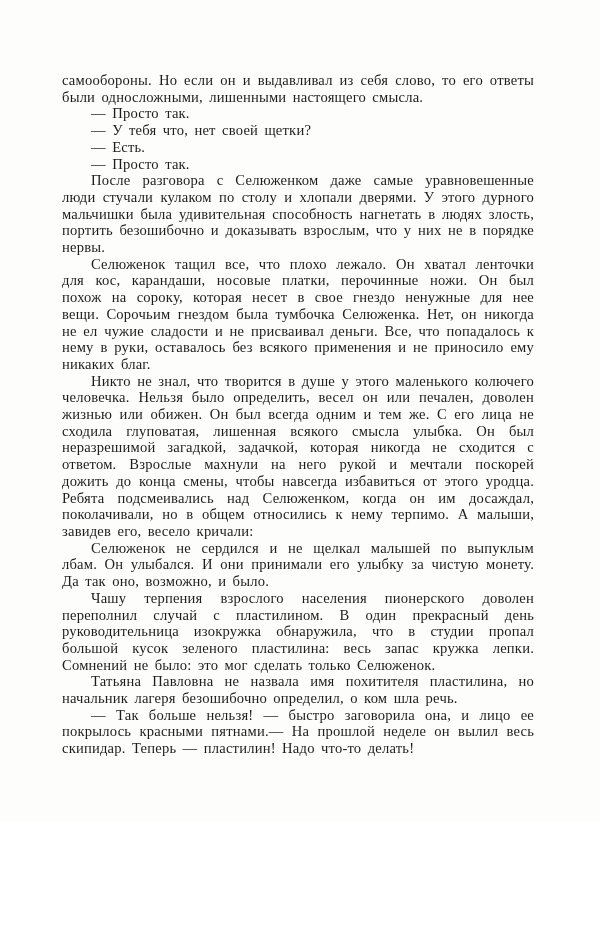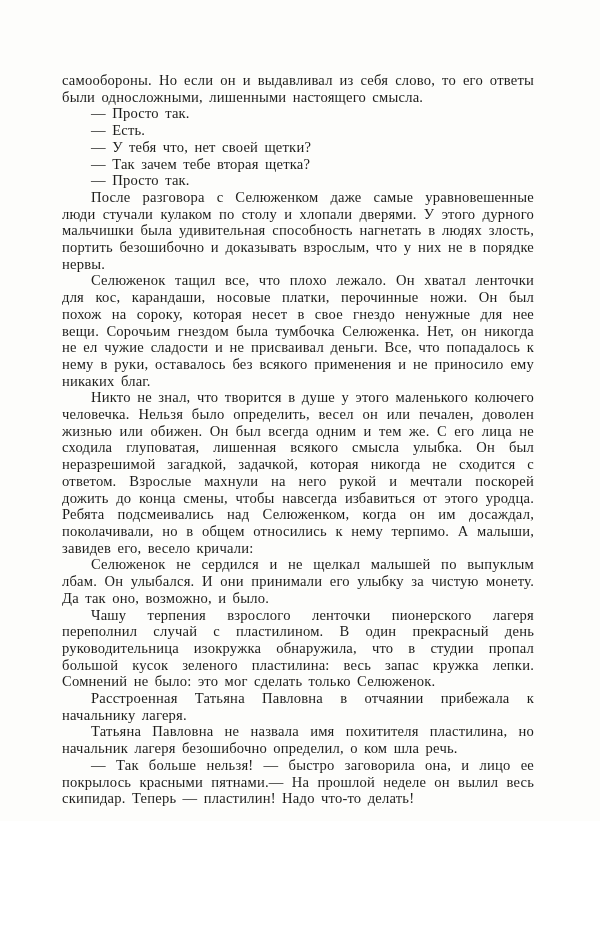--- a/index.html
+++ b/index.html
@@ -46,27 +46,25 @@
     color: #1d1d1b;
   }
 </style>
 </head>
 <body>
 
 <div class="page">
   <main class="text-block">
     <p class="para noindent">самообороны. Но если он и выдавливал из себя слово, то его ответы были односложными, лишенными настоящего смысла.</p>
     <p class="para">— Просто так.</p>
+    <p class="para">— У тебя что, нет своей щетки?</p>
     <p class="para">— Есть.</p>
-    <p class="para">— У тебя что, нет своей щетки?</p>
-    <p class="para">— Так зачем тебе вторая щетка?</p>
     <p class="para">— Просто так.</p>
     <p class="para">После разговора с Селюженком даже самые уравновешенные люди стучали кулаком по столу и хлопали дверями. У этого дурного мальчишки была удивительная способность нагнетать в людях злость, портить безошибочно и доказывать взрослым, что у них не в порядке нервы.</p>
     <p class="para">Селюженок тащил все, что плохо лежало. Он хватал ленточки для кос, карандаши, носовые платки, перочинные ножи. Он был похож на сороку, которая несет в свое гнездо ненужные для нее вещи. Сорочьим гнездом была тумбочка Селюженка. Нет, он никогда не ел чужие сладости и не присваивал деньги. Все, что попадалось к нему в руки, оставалось без всякого применения и не приносило ему никаких благ.</p>
     <p class="para">Никто не знал, что творится в душе у этого маленького колючего человечка. Нельзя было определить, весел он или печален, доволен жизнью или обижен. Он был всегда одним и тем же. С его лица не сходила глуповатая, лишенная всякого смысла улыбка. Он был неразрешимой загадкой, задачкой, которая никогда не сходится с ответом. Взрослые махнули на него рукой и мечтали поскорей дожить до конца смены, чтобы навсегда избавиться от этого уродца. Ребята подсмеивались над Селюженком, когда он им досаждал, поколачивали, но в общем относились к нему терпимо. А малыши, завидев его, весело кричали:</p>
     <p class="para">Селюженок не сердился и не щелкал малышей по выпуклым лбам. Он улыбался. И они принимали его улыбку за чистую монету. Да так оно, возможно, и было.</p>
-    <p class="para">Чашу терпения взрослого ленточки пионерского лагеря переполнил случай с пластилином. В один прекрасный день руководительница изокружка обнаружила, что в студии пропал большой кусок зеленого пластилина: весь запас кружка лепки. Сомнений не было: это мог сделать только Селюженок.</p>
-    <p class="para">Расстроенная Татьяна Павловна в отчаянии прибежала к начальнику лагеря.</p>
+    <p class="para">Чашу терпения взрослого населения пионерского доволен переполнил случай с пластилином. В один прекрасный день руководительница изокружка обнаружила, что в студии пропал большой кусок зеленого пластилина: весь запас кружка лепки. Сомнений не было: это мог сделать только Селюженок.</p>
     <p class="para">Татьяна Павловна не назвала имя похитителя пластилина, но начальник лагеря безошибочно определил, о ком шла речь.</p>
     <p class="para">— Так больше нельзя! — быстро заговорила она, и лицо ее покрылось красными пятнами.— На прошлой неделе он вылил весь скипидар. Теперь — пластилин! Надо что-то делать!</p>
   </main>
   <footer class="page-number">514</footer>
 </div>
 
 </body></html>

